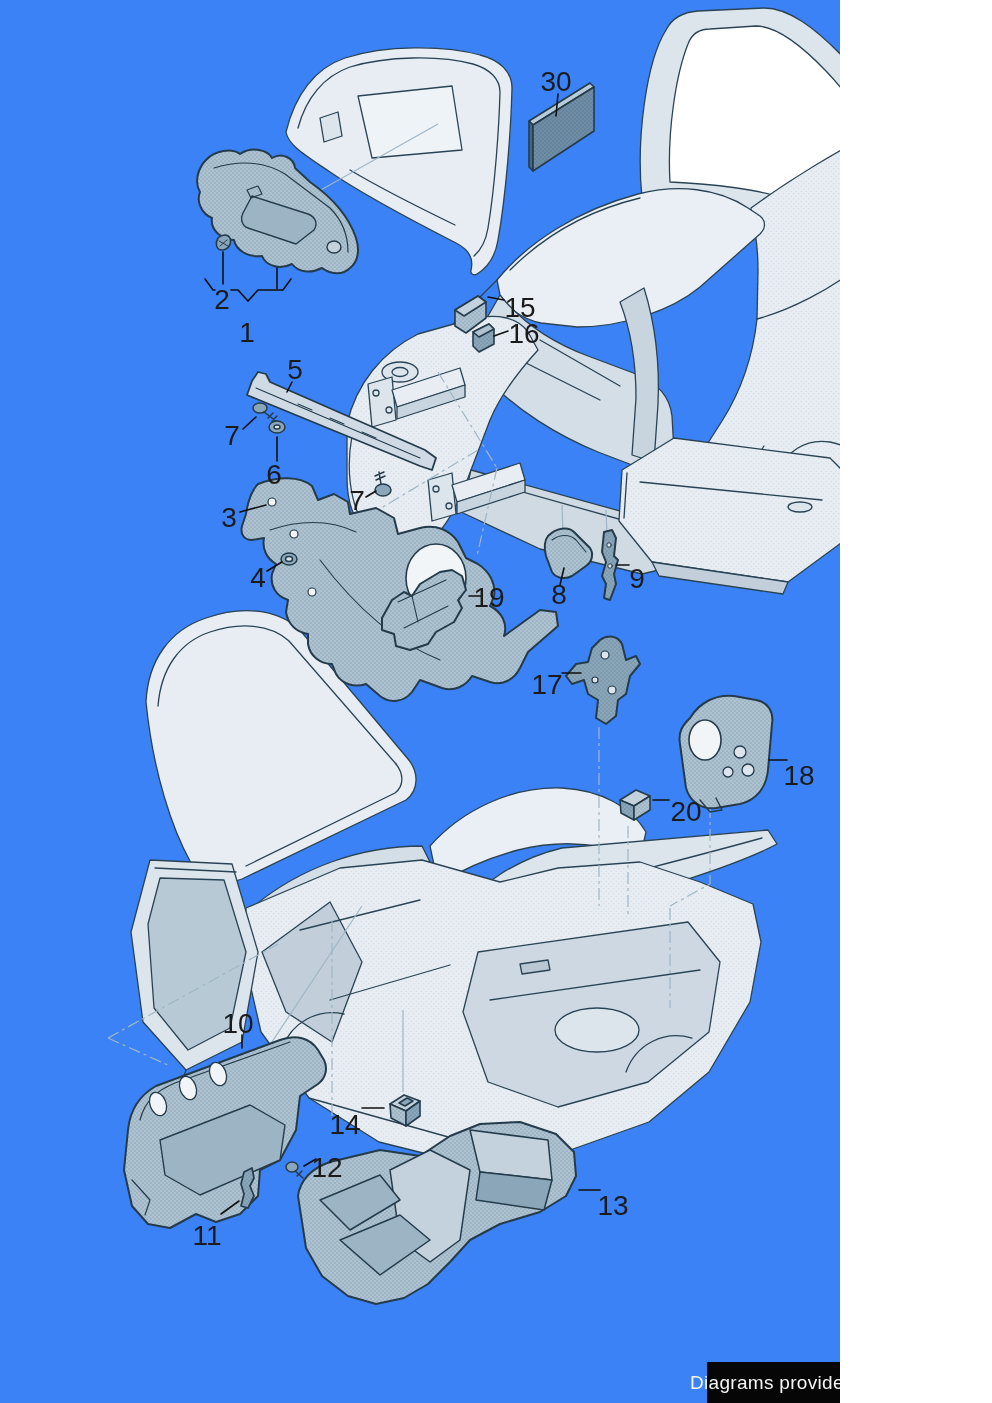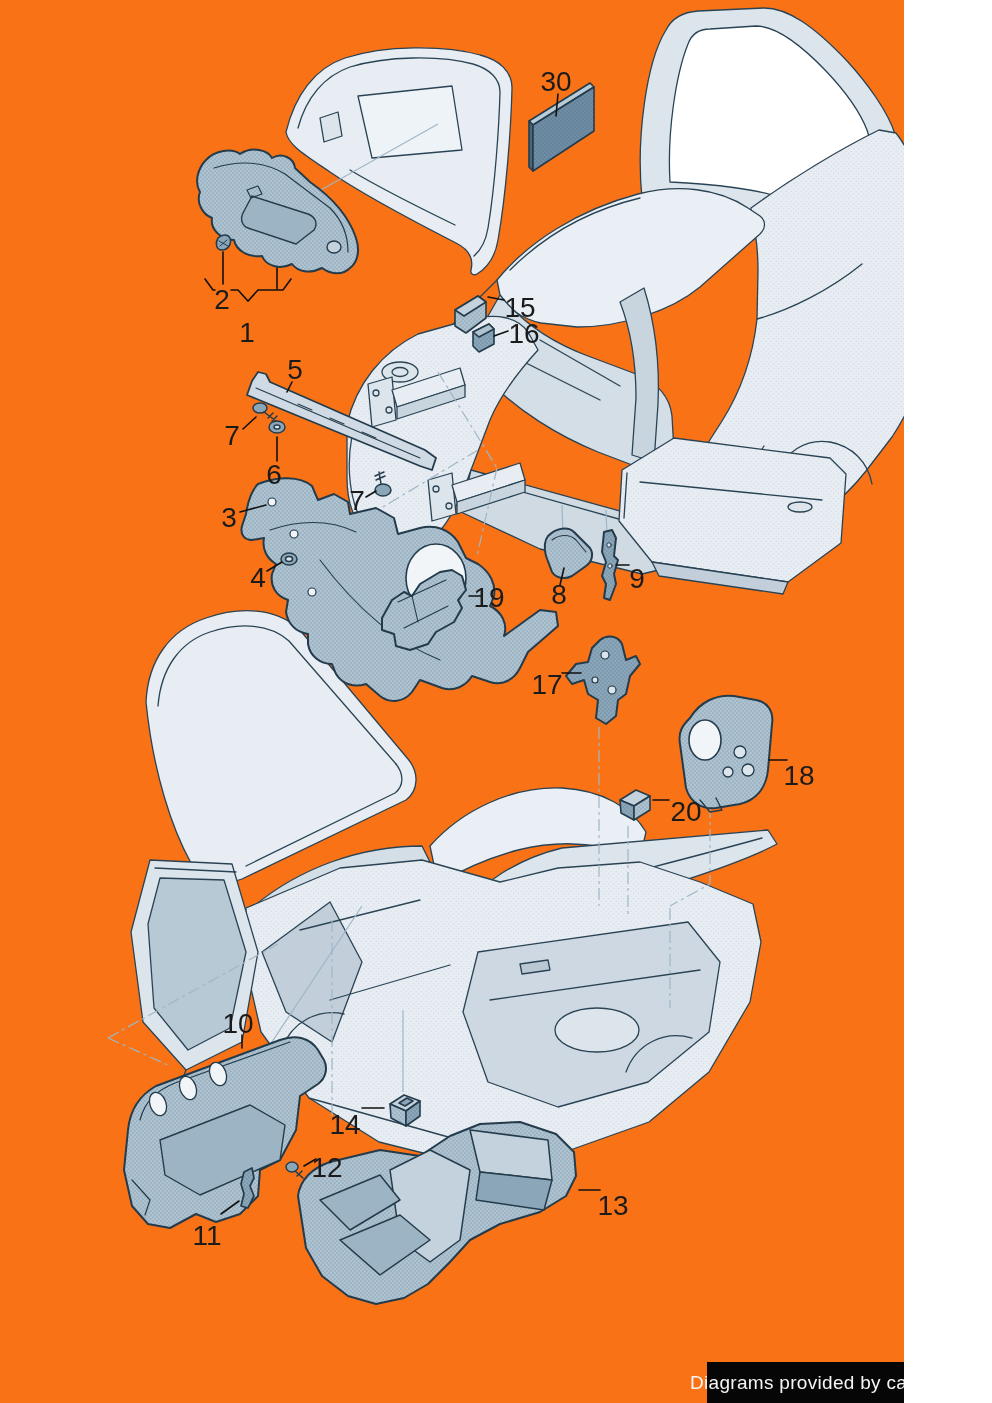--- a/index.html
+++ b/index.html
@@ -1,16 +1,16 @@
 <!DOCTYPE html>
 <html><head>
 <meta charset="utf-8">
 <style>
   html,body{margin:0;padding:0;background:#ffffff;}
-  .stage{position:relative;width:904px;height:1403px;background:#f97316;overflow:hidden;
+  .stage{position:relative;width:840px;height:1403px;background:#3b82f6;overflow:hidden;
          font-family:"Liberation Sans","DejaVu Sans",sans-serif;}
   svg{position:absolute;left:0;top:0;}
   .lbl{font-family:"Liberation Sans","DejaVu Sans",sans-serif;font-size:28px;fill:#1b1b1b;}
   .footer{position:absolute;left:707px;top:1362px;width:285px;height:41px;background:#060606;
           display:flex;align-items:center;justify-content:center;}
   .footer span{color:#f5f5f5;font-size:19px;letter-spacing:0.3px;white-space:nowrap;}
 </style>
 </head>
 <body>
 

